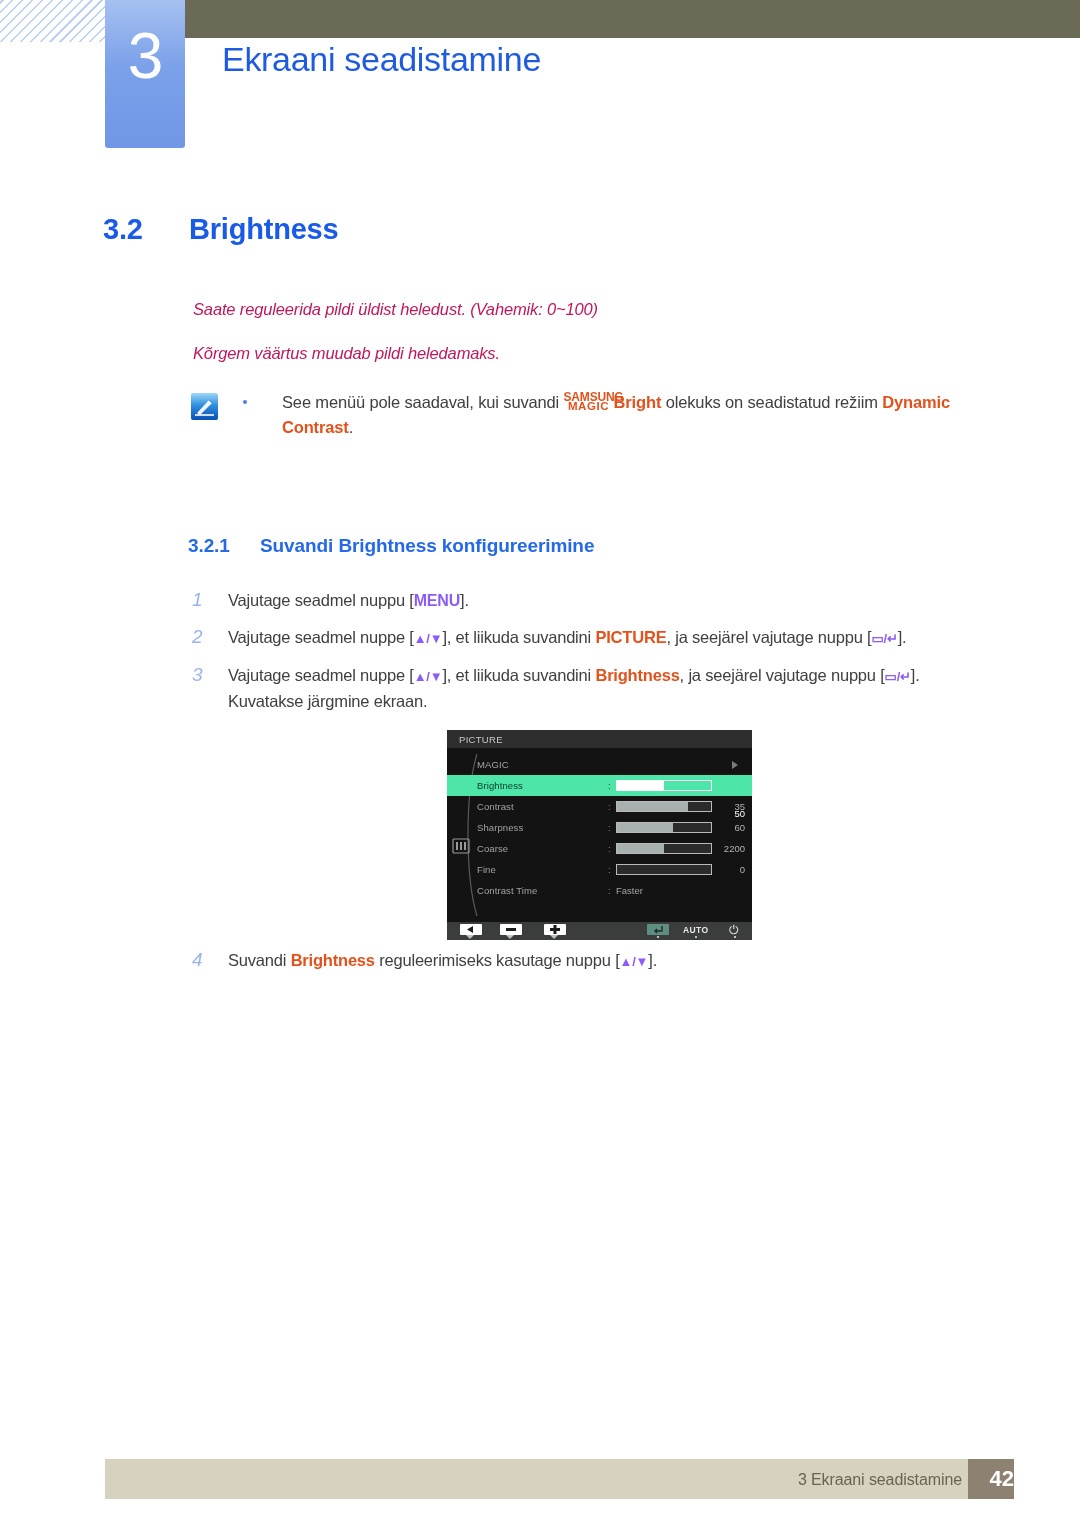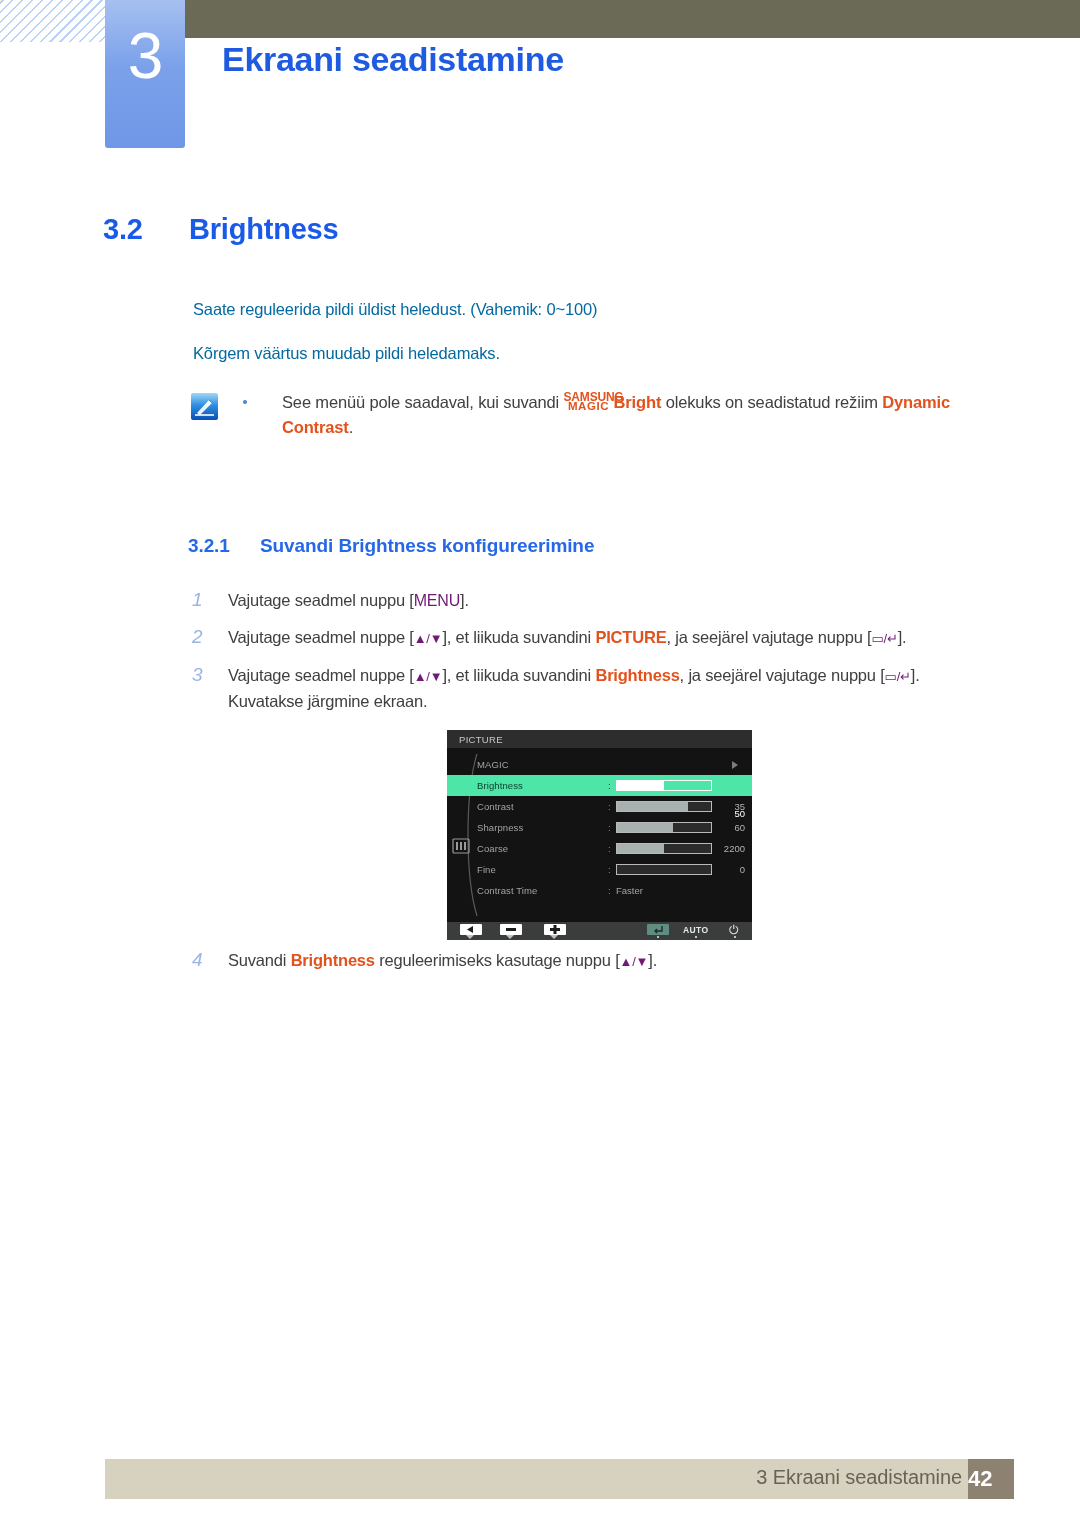--- a/index.html
+++ b/index.html
@@ -60,21 +60,21 @@
     font-weight: 400;
     color: #ffffff;
     line-height: 64px;
     letter-spacing: -1px;
   }
   .chapter-title {
     position: absolute;
     left: 222px;
     top: 40px;
     font-size: 34px;
-    font-weight: bold;
+    font-weight: normal;
     color: #1f5be0;
     letter-spacing: -0.3px;
   }
 
   
   .h2 {
     position: absolute;
     left: 103px;
     top: 213px;
     font-size: 29px;
@@ -93,22 +93,23 @@
     color: #2568e8;
     letter-spacing: -0.1px;
   }
   .h3 .num { display: inline-block; width: 72px; }
 
   
   .para {
     position: absolute;
     left: 193px;
     font-size: 16.5px;
-    color: #0369a1;
+    color: #be185d;
     letter-spacing: -0.15px;
+    font-style: italic;
   }
   .para-1 { top: 300px; }
   .para-2 { top: 344px; }
 
   
   .note-icon {
     position: absolute;
     left: 190px;
     top: 392px;
     width: 30px;
@@ -171,21 +172,21 @@
     letter-spacing: -0.2px;
   }
   .step .snum {
     position: absolute;
     left: 2px;
     top: -1px;
     font-size: 19px;
     font-style: italic;
     color: #9ab4e8;
   }
-  .kbd { font-weight: normal; color: #701a75; font-size: 16px; text-align: right; }
+  .kbd { font-weight: bold; color: #8b5cf6; font-size: 16px; text-align: right; }
   .glyph { font-size: 13px; }
 
   .step-4 {
     position: absolute;
     left: 190px;
     top: 948px;
     padding-left: 38px;
     font-size: 16.5px;
     line-height: 25px;
     color: #404040;
@@ -373,35 +374,35 @@
     left: 105px;
     bottom: 28px;
     width: 908px;
     height: 40px;
     background: #d7d2c0;
   }
   .footer-text {
     position: absolute;
     right: 118px;
     bottom: 38px;
-    font-size: 20px;
+    font-size: 16px;
     color: #6a6257;
     letter-spacing: -0.1px;
   }
   .footer-page {
     position: absolute;
     left: 968px;
     bottom: 28px;
     width: 46px;
     height: 40px;
     background: #8d8172;
     color: #ffffff;
     font-size: 22px;
     font-weight: bold;
-    text-align: left;
+    text-align: right;
     line-height: 40px;
   }
 </style>
 </head>
 <body>
 
 <div class="page-header">
   <div class="hatch"></div>
   <div class="olive-bar"></div>
   <div class="chapter-tab"></div>

